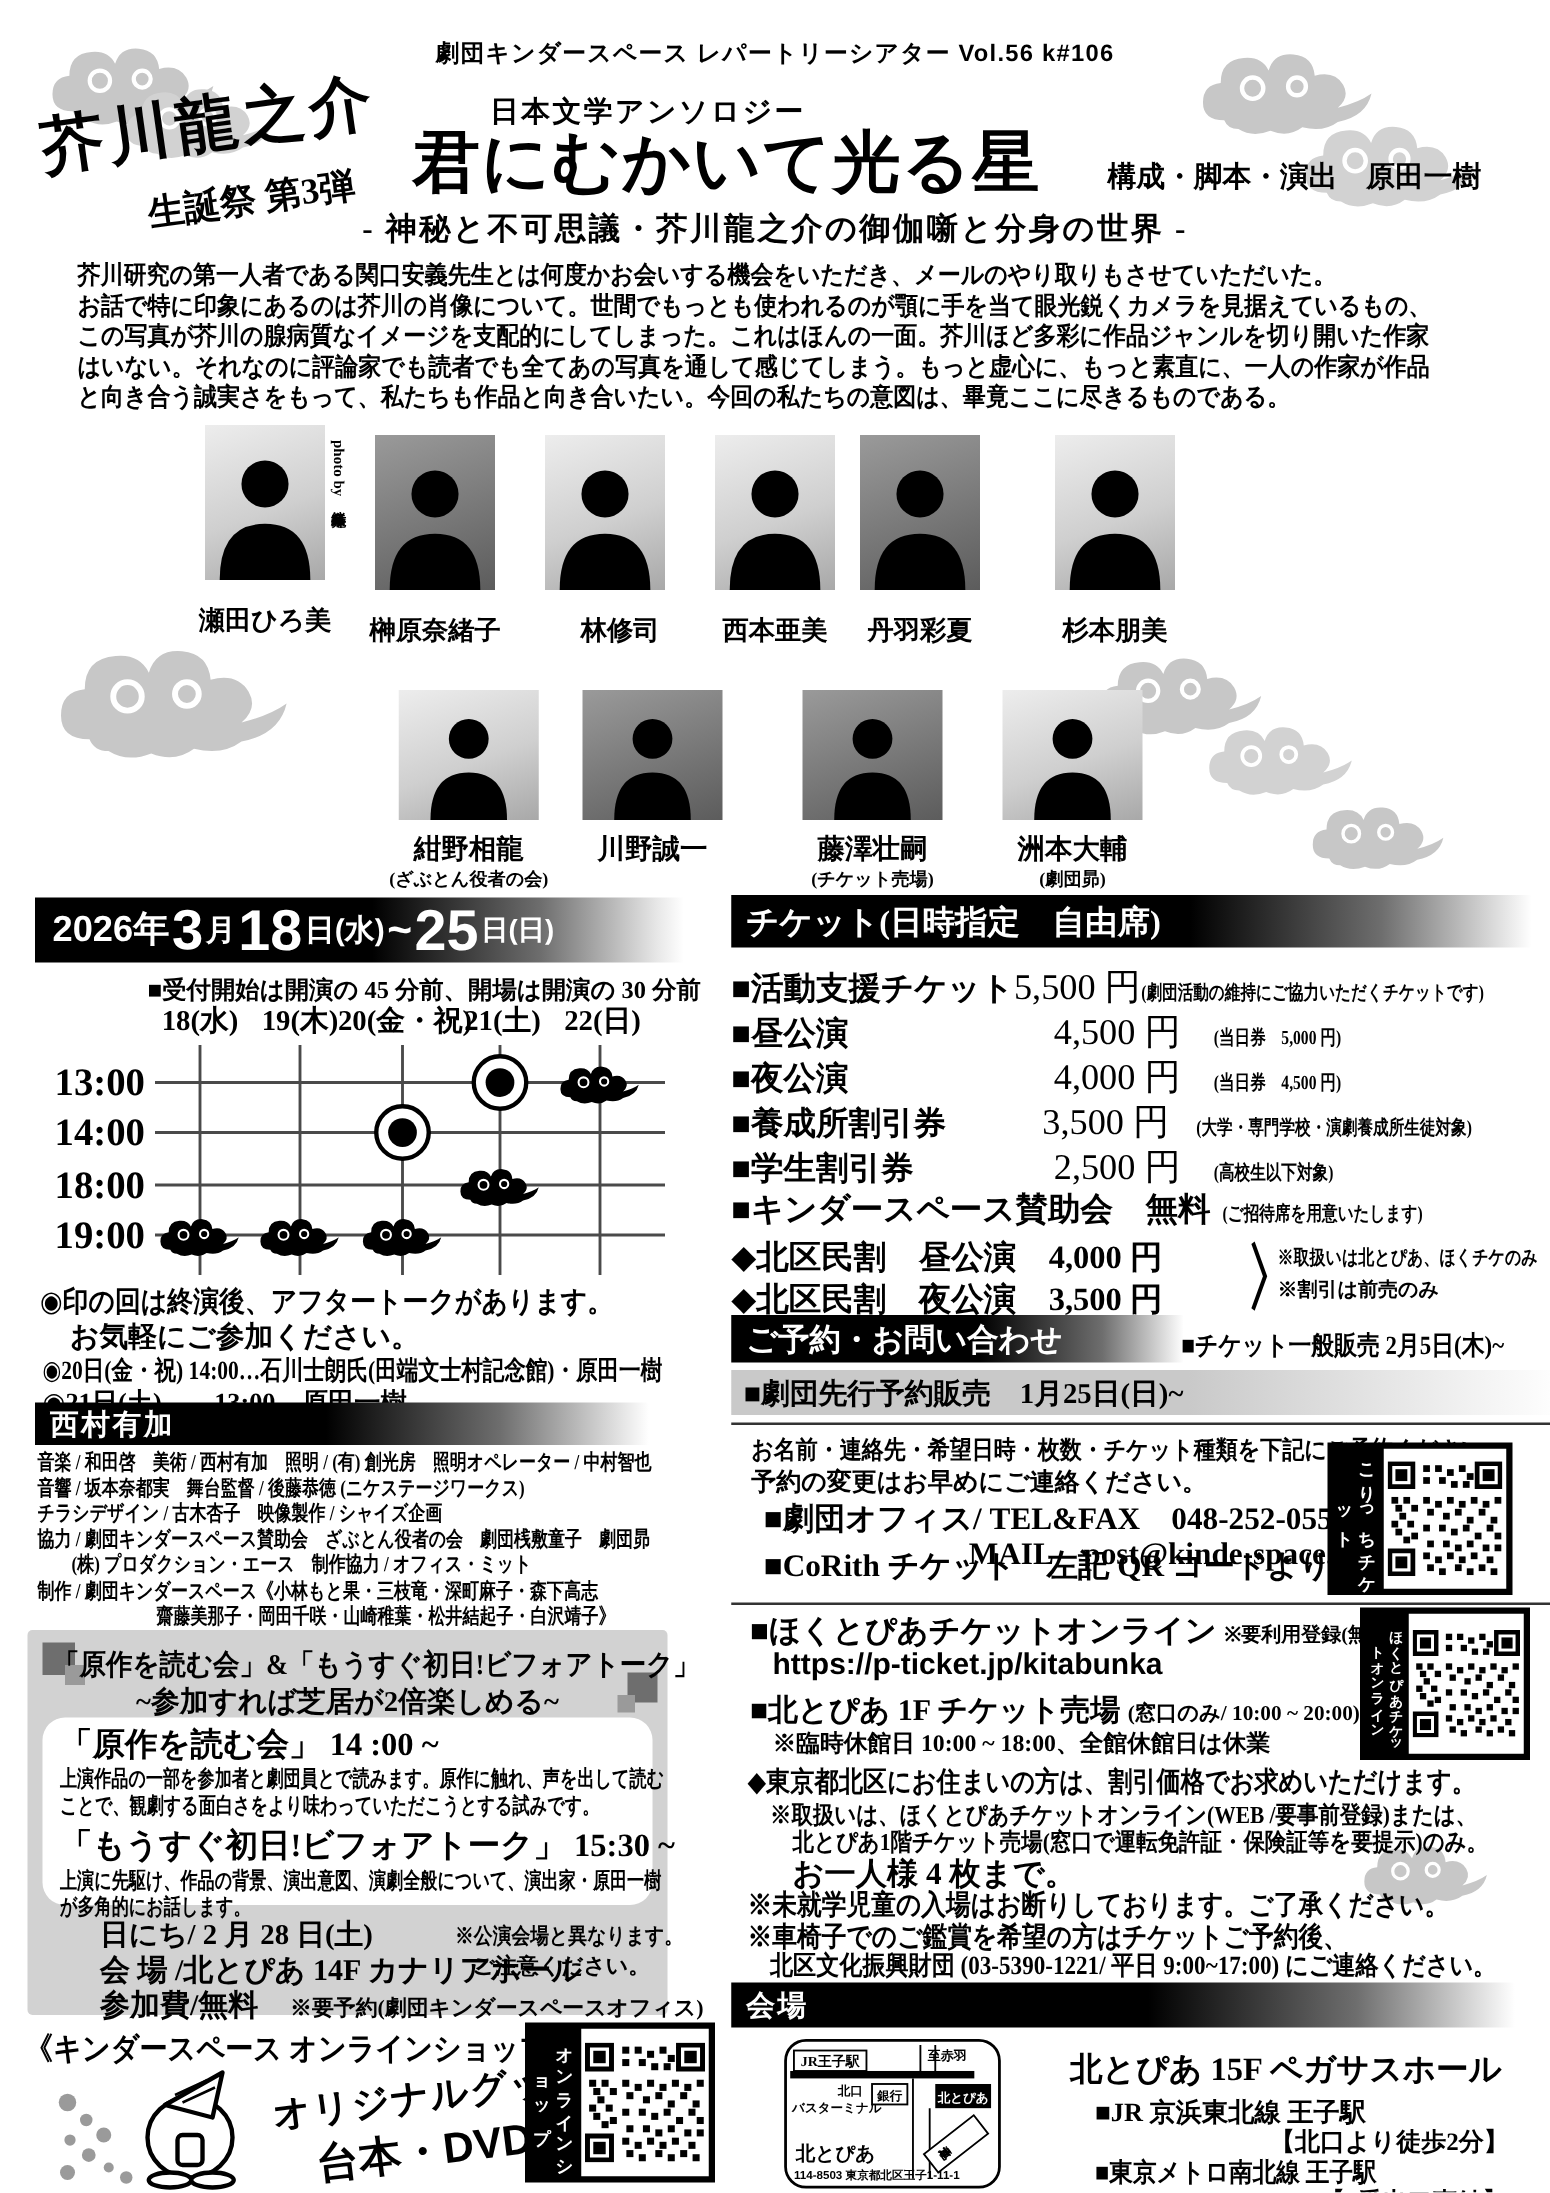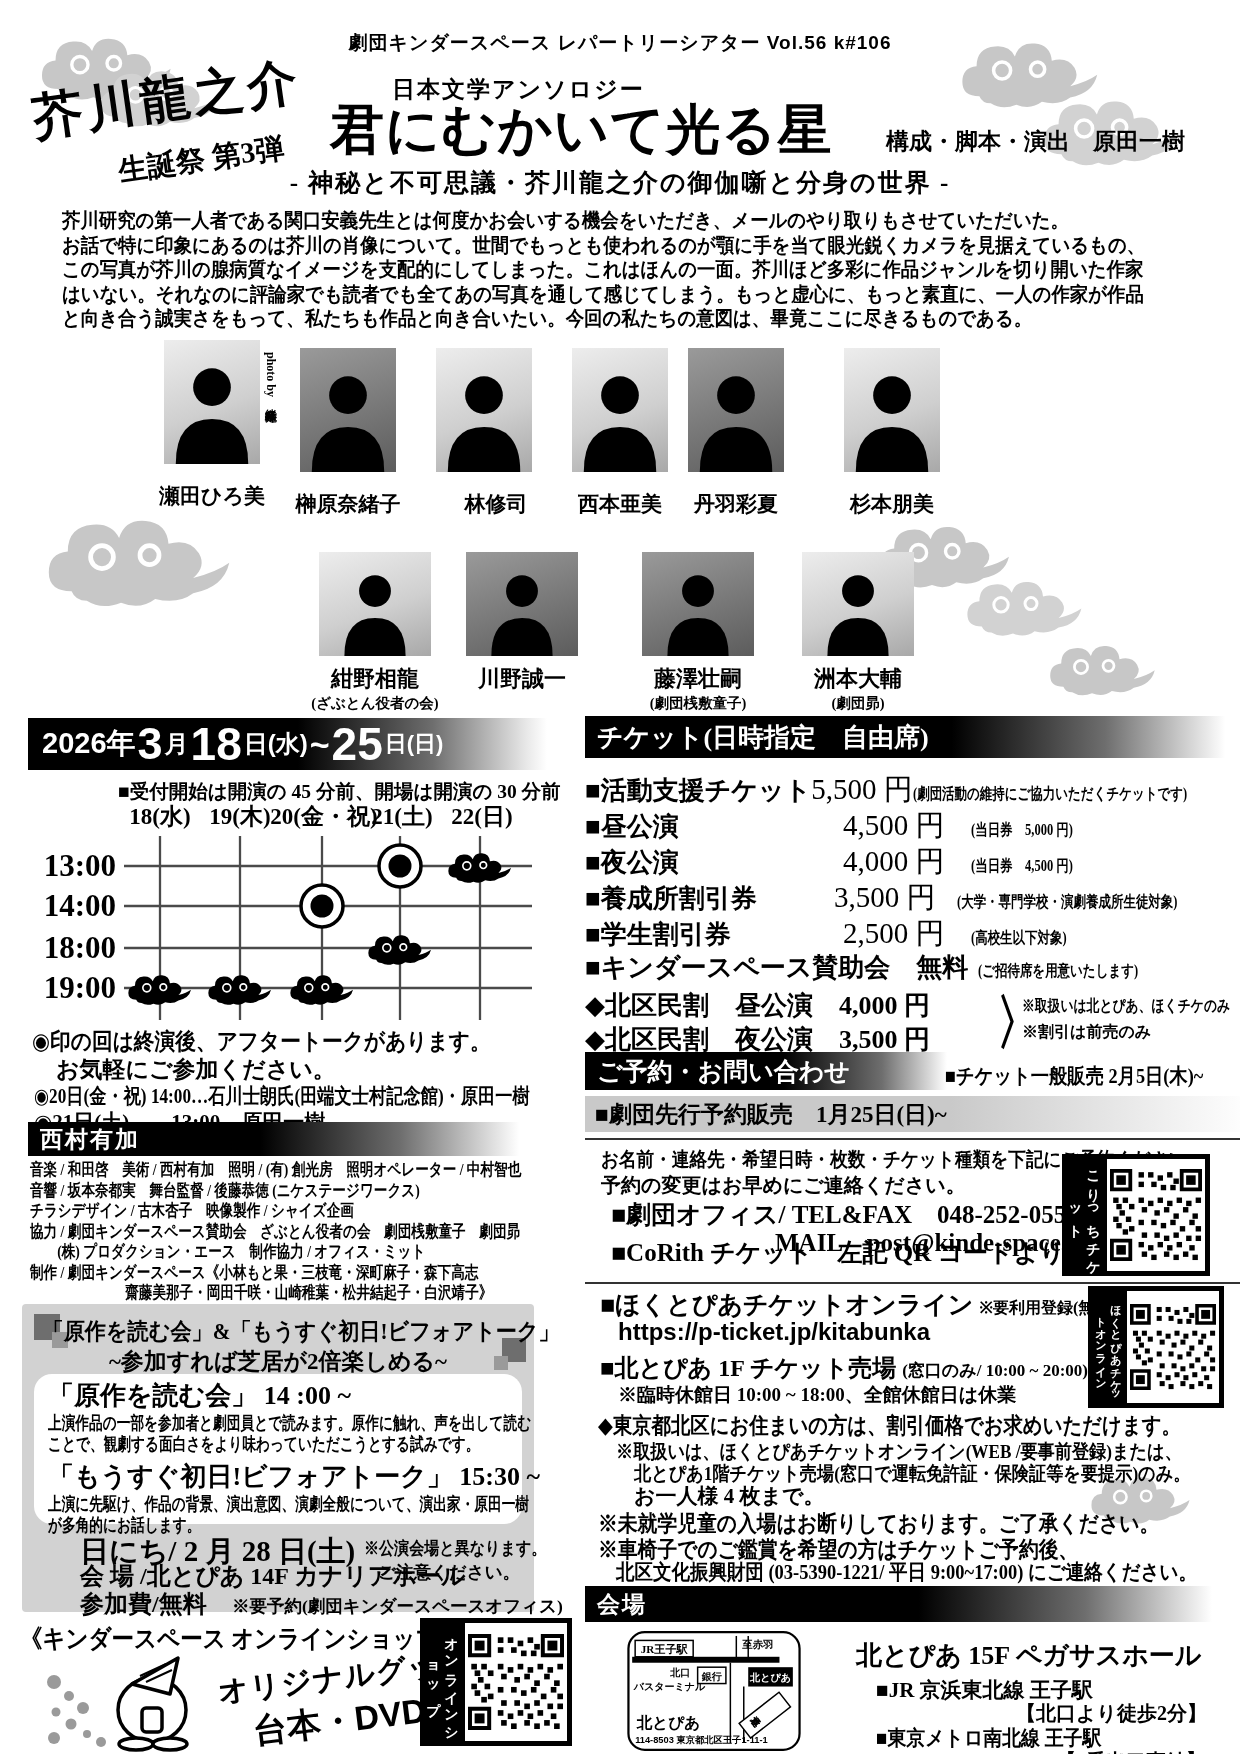--- a/index.html
+++ b/index.html
@@ -235,21 +235,21 @@
     <div class="b nw" style="font-size:22px;margin-top:8px">川野誠一</div>
     <div class="b nw" style="font-size:14.5px"></div>
   </div>
   <div class="abs ctr" style="left:638px;top:552px;width:120px">
     <div class="photo dark" style="width:112px;height:104px;margin:0 auto">
         <svg viewBox="0 0 60 80" width="104" height="98">
           <use href="#silsym"></use>
         </svg>
       </div>
     <div class="b nw" style="font-size:22px;margin-top:8px">藤澤壮嗣</div>
-    <div class="b nw" style="font-size:14.5px">(劇団桟敷童子)</div>
+    <div class="b nw" style="font-size:14.5px">(チケット売場)</div>
   </div>
   <div class="abs ctr" style="left:798px;top:552px;width:120px">
     <div class="photo" style="width:112px;height:104px;margin:0 auto">
         <svg viewBox="0 0 60 80" width="104" height="98">
           <use href="#silsym"></use>
         </svg>
       </div>
     <div class="b nw" style="font-size:22px;margin-top:8px">洲本大輔</div>
     <div class="b nw" style="font-size:14.5px">(劇団昴)</div>
   </div>
@@ -332,21 +332,21 @@
     <div class="abs b ctr nw" style="left:0;right:0;top:12px;font-size:23px;transform:scaleX(.92)">「原作を読む会」&amp;「もうすぐ初日!ビフォアトーク」</div>
     <div class="abs b ctr nw" style="left:0;right:0;top:42px;font-size:23px">~参加すれば芝居が2倍楽しめる~</div>
     <div class="abs" style="left:12px;top:70px;width:488px;height:150px;background:#fff;border-radius:18px;padding:4px 14px;box-sizing:border-box">
       <div class="b nw" style="font-size:26px">「原作を読む会」 14 :00 ~</div>
       <div class="b nw sqz" style="font-size:18px;line-height:21px;transform:scaleX(.76);transform-origin:left">上演作品の一部を参加者と劇団員とで読みます。原作に触れ、声を出して読む</div>
       <div class="b nw sqz" style="font-size:18px;line-height:21px;transform:scaleX(.76);transform-origin:left">ことで、観劇する面白さをより味わっていただこうとする試みです。</div>
       <div class="b nw" style="font-size:26px;margin-top:4px">「もうすぐ初日!ビフォアトーク」 15:30 ~</div>
       <div class="b nw sqz" style="font-size:18px;line-height:21px;transform:scaleX(.76);transform-origin:left">上演に先駆け、作品の背景、演出意図、演劇全般について、演出家・原田一樹</div>
       <div class="b nw sqz" style="font-size:18px;line-height:21px;transform:scaleX(.76);transform-origin:left">が多角的にお話します。</div>
     </div>
-    <div class="abs b nw" style="left:58px;top:228px;font-size:29px">日にち/ 2 月 28 日(土)</div>
+    <div class="abs b nw" style="left:58px;top:228px;font-size:23px">日にち/ 2 月 28 日(土)</div>
     <div class="abs b nw" style="left:58px;top:256px;font-size:24px">会 場 /北とぴあ 14F カナリアホール</div>
     <div class="abs b nw" style="left:58px;top:284px;font-size:24px">参加費/無料</div>
     <div class="abs b nw" style="left:210px;top:290px;font-size:17.5px">※要予約(劇団キンダースペースオフィス)</div>
     <div class="abs b nw" style="left:342px;top:232px;font-size:17.5px;transform:scaleX(.86);transform-origin:left">※公演会場と異なります。</div>
     <div class="abs b nw" style="left:356px;top:256px;font-size:17.5px">ご注意ください。</div>
   </div>
 
   <div class="abs b nw" style="left:20px;top:1622px;font-size:25px;transform:scaleX(.9);transform-origin:left">《キンダースペース オンラインショップにて》</div>
   <svg class="abs" style="left:42px;top:1652px" width="168" height="100" viewBox="0 0 168 100">
     <g fill="#9a9a9a">
@@ -460,21 +460,21 @@
       </div>
   </div>
   <div class="abs b nw" style="left:600px;top:1352px;font-size:24px">
     <span>■北とぴあ 1F チケット売場</span>
     <span style="font-size:17px">(窓口のみ/ 10:00 ~ 20:00)</span>
   </div>
   <div class="abs b nw" style="left:618px;top:1382px;font-size:19px">※臨時休館日 10:00 ~ 18:00、全館休館日は休業</div>
   <div class="abs b nw" style="left:598px;top:1410px;font-size:22.5px;transform:scaleX(.86);transform-origin:left">◆東京都北区にお住まいの方は、割引価格でお求めいただけます。</div>
   <div class="abs b nw" style="left:616px;top:1438px;font-size:19.5px;transform:scaleX(.88);transform-origin:left">※取扱いは、ほくとぴあチケットオンライン(WEB /要事前登録)または、</div>
   <div class="abs b nw" style="left:634px;top:1460px;font-size:19.5px;transform:scaleX(.88);transform-origin:left">北とぴあ1階チケット売場(窓口で運転免許証・保険証等を要提示)のみ。</div>
-  <div class="abs b nw" style="left:634px;top:1482px;font-size:21px">お一人様 4 枚まで。</div>
+  <div class="abs b nw" style="left:634px;top:1482px;font-size:25px">お一人様 4 枚まで。</div>
   <div class="abs b nw" style="left:598px;top:1508px;font-size:22.5px;transform:scaleX(.88);transform-origin:left">※未就学児童の入場はお断りしております。ご了承ください。</div>
   <div class="abs b nw" style="left:598px;top:1534px;font-size:22.5px;transform:scaleX(.88);transform-origin:left">※車椅子でのご鑑賞を希望の方はチケットご予約後、</div>
   <div class="abs b nw" style="left:616px;top:1558px;font-size:21px;transform:scaleX(.88);transform-origin:left">北区文化振興財団 (03-5390-1221/ 平日 9:00~17:00) にご連絡ください。</div>
 
   <div class="abs banner" style="left:585px;top:1586px;width:655px;height:36px;padding-left:12px;background:linear-gradient(90deg,#000 0%,#000 50%,#6e6e6e 75%,#fff 94%)">
     <span style="font-size:23px;letter-spacing:2px">会場</span>
   </div>
 
   <svg class="abs" style="left:596px;top:1630px" width="236" height="122" viewBox="0 0 236 164">
     <rect x="3" y="3" width="230" height="158" rx="22" fill="#fff" stroke="#000" stroke-width="3"></rect>

